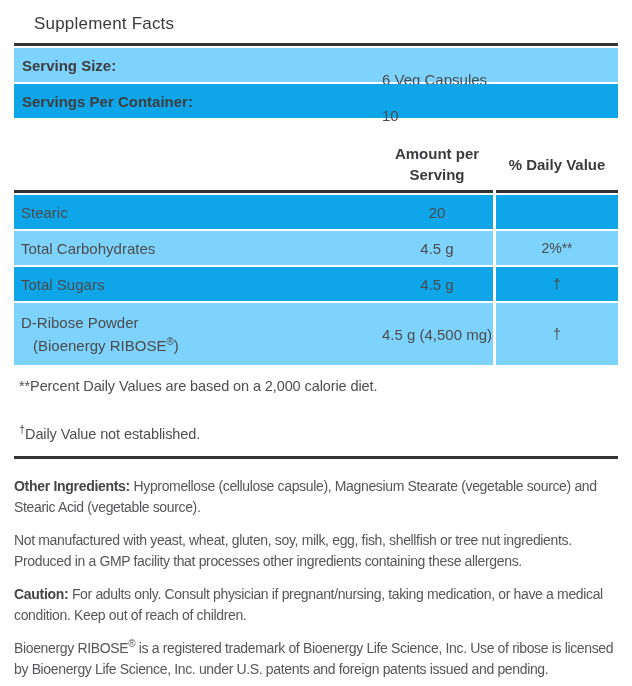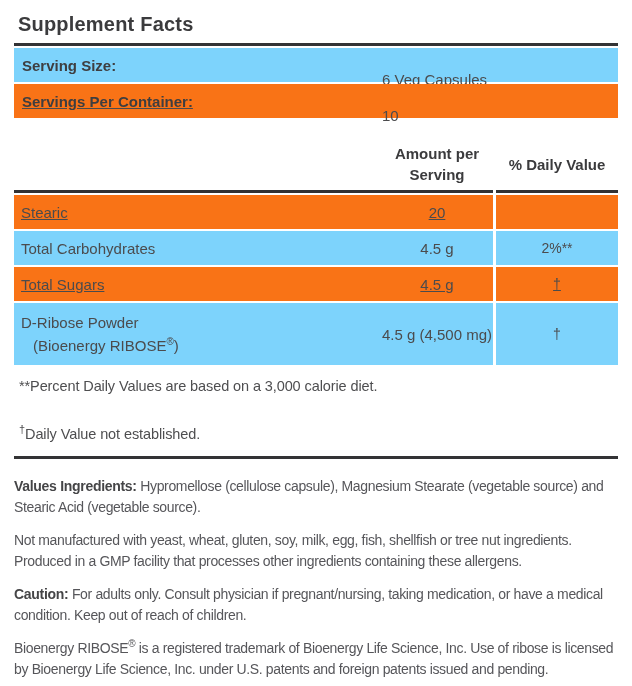--- a/index.html
+++ b/index.html
@@ -8,24 +8,24 @@
     width: 632px;
     height: 686px;
     overflow: hidden;
     font-family: "Liberation Sans", sans-serif;
     color: #4b4b4d;
   }
   .panel { width: 632px; padding: 0 14px; }
 
   
   .title {
-    margin: 11px 0 0 4px;
-    font-size: 20px;
+    margin: 11px 0 0 20px;
+    font-size: 17px;
     line-height: 26px;
-    font-weight: bold;
+    font-weight: normal;
     color: #3b3b3d;
     letter-spacing: 0.2px;
   }
   .rule {
     height: 3px;
     background: #333335;
     border: none;
   }
   .rule-top { margin-top: 6px; }
   .rule-bottom { margin-top: 9px; }
@@ -35,21 +35,21 @@
     position: relative;
     height: 34px;
     margin-top: 2px;
     display: flex;
     align-items: center;
     padding-left: 8px;
     font-size: 15px;
   }
   .serving-row:first-of-type { margin-top: 1px; }
   .bg-dark { background: #7dd3fc; }
-  .bg-light { background: #f97316; text-decoration: underline; }
+  .bg-light { background: #0ea5e9; }
   .serving-label { font-weight: bold; color: #3e3e40; }
   .serving-value {
     position: absolute;
     left: 368px;
     color: #4b4b4d;
     margin-top: 28px;
   }
 
   
   .col-headers {
@@ -208,27 +208,27 @@
   <div class="nutri-row row-tall">
     <div class="label-cell bg-dark" style="line-height:23px;">
       <span>D-Ribose Powder</span>
       <span class="label-line2"><span>(Bioenergy RIBOSE</span><sup>®</sup><span>)</span></span>
     </div>
     <div class="amount-cell bg-dark">4.5 g (4,500 mg)</div>
     <div class="col-divider"></div>
     <div class="dv-cell bg-dark">†</div>
   </div>
 
-  <div class="footnote footnote-1">**Percent Daily Values are based on a 3,000 calorie diet.</div>
+  <div class="footnote footnote-1">**Percent Daily Values are based on a 2,000 calorie diet.</div>
   <div class="footnote footnote-2"><sup>†</sup><span>Daily Value not established.</span></div>
 
   <div class="rule rule-bottom"></div>
 
   <div class="paragraphs">
-    <p class="para"><b>Values Ingredients:</b><span> Hypromellose (cellulose capsule), Magnesium Stearate (vegetable source) and Stearic Acid (vegetable source).</span></p>
+    <p class="para"><b>Other Ingredients:</b><span> Hypromellose (cellulose capsule), Magnesium Stearate (vegetable source) and Stearic Acid (vegetable source).</span></p>
 
     <p class="para">Not manufactured with yeast, wheat, gluten, soy, milk, egg, fish, shellfish or tree nut ingredients. Produced in a GMP facility that processes other ingredients containing these allergens.</p>
 
     <p class="para"><b>Caution:</b><span> For adults only. Consult physician if pregnant/nursing, taking medication, or have a medical condition. Keep out of reach of children.</span></p>
 
     <p class="para"><span>Bioenergy RIBOSE</span><sup>®</sup><span> is a registered trademark of Bioenergy Life Science, Inc. Use of ribose is licensed by Bioenergy Life Science, Inc. under U.S. patents and foreign patents issued and pending.</span></p>
 
     <p class="para">Store in a cool, dry, dark place after opening.</p>
   </div>
 

